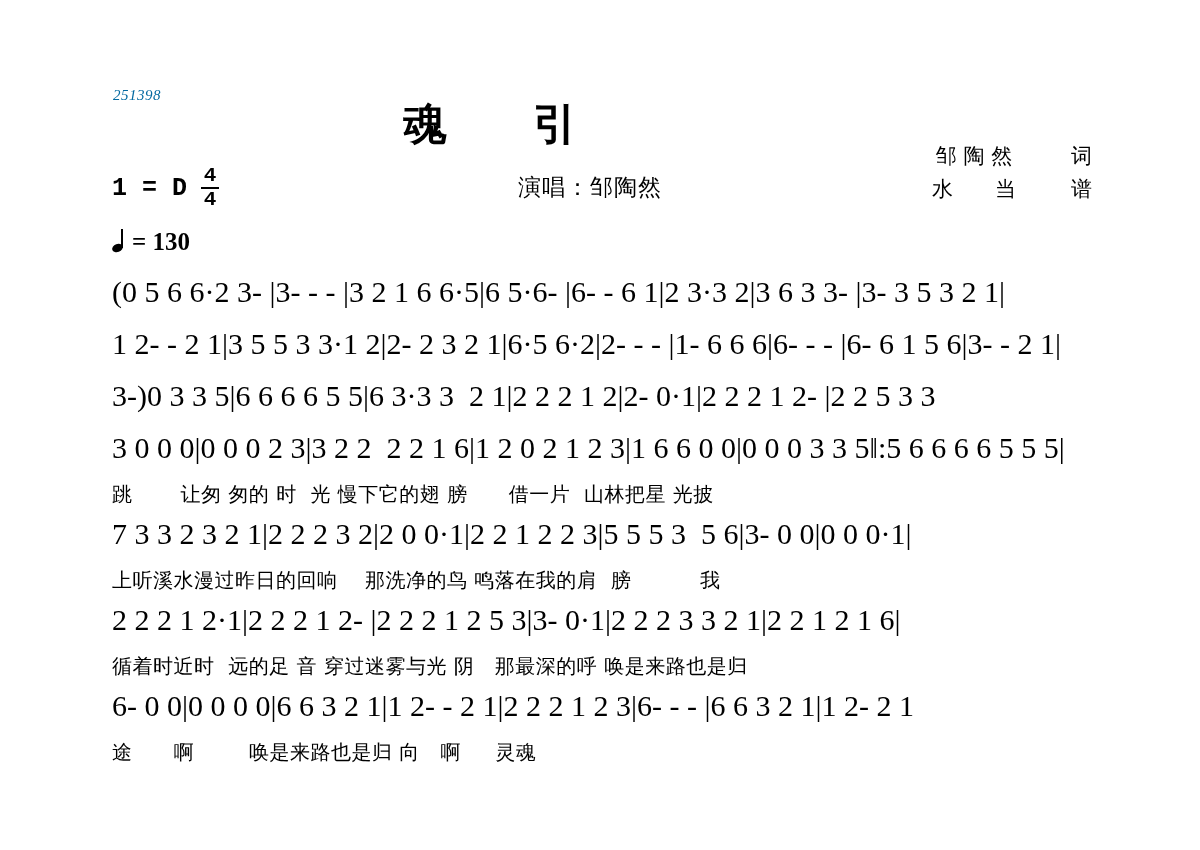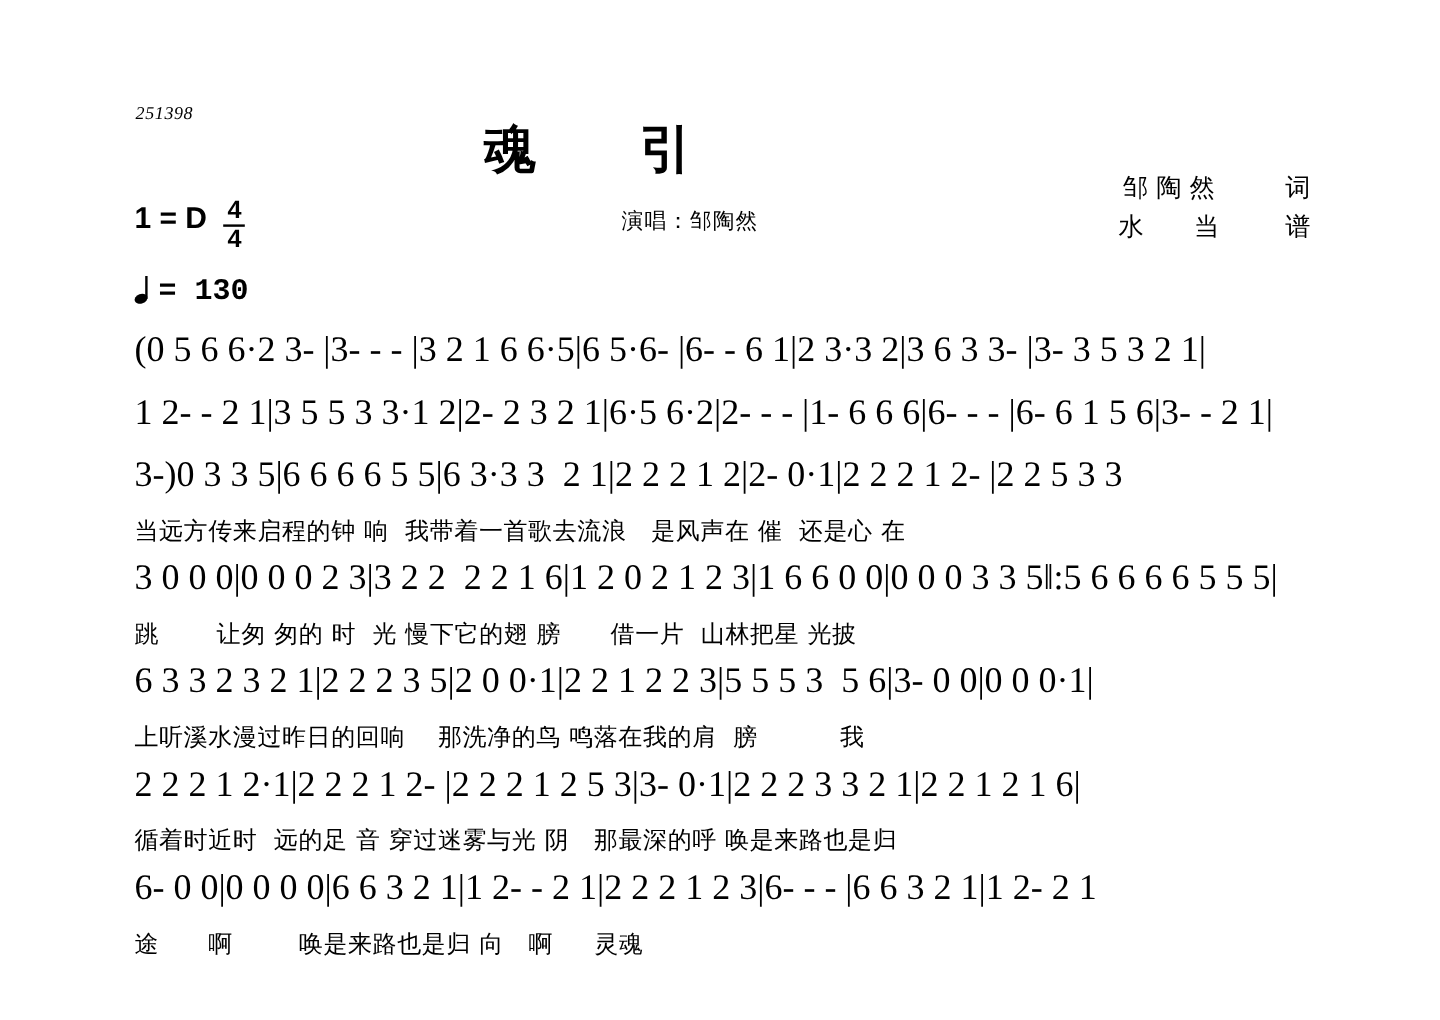--- a/index.html
+++ b/index.html
@@ -24,21 +24,21 @@
 
   
   .cat-no {
     position: absolute;
     left: 113px;
     top: 87px;
     font-family: "Liberation Serif", serif;
     font-style: italic;
     font-size: 15px;
     letter-spacing: 0.5px;
-    color: #000000;
+    color: #0369a1;
   }
 
   
   .title {
     position: absolute;
     left: 0;
     top: 95px;
     width: 980px;
     text-align: center;
     font-family: "DejaVu Sans", sans-serif;
@@ -46,45 +46,45 @@
     font-size: 44px;
     letter-spacing: 0px;
   }
   .title .sp { display: inline-block; width: 86px; }
 
   
   .keyblock {
     position: absolute;
     left: 112px;
     top: 168px;
-    font-family: Liberation Sans, sans-serif;
+    font-family: Liberation Mono, monospace;
     font-weight: bold;
     font-size: 25px;
     display: flex;
-    align-items: flex-start;
+    align-items: center;
   }
   .keyblock .eq { margin-right: 6px; }
   .meter {
     display: inline-flex;
     flex-direction: column;
     align-items: center;
     line-height: 0.95;
     font-size: 21px;
     margin-left: 8px;
     margin-top: -2px;
   }
   .meter .num { display: block; }
   .meter .bar { display: block; width: 18px; height: 2px; background: #000; margin: 1px 0; }
 
   
   .tempo {
     position: absolute;
     left: 112px;
     top: 228px;
-    font-family: Liberation Mono, monospace;
+    font-family: Liberation Serif, serif;
     font-size: 25px;
     font-weight: bold;
     display: flex;
     align-items: center;
   }
   .tempo .note {
     position: relative;
     display: inline-block;
     width: 14px;
     height: 26px;
@@ -106,21 +106,21 @@
     width: 2px; height: 19px;
     background: #000;
   }
 
   
   .singer {
     position: absolute;
     left: 518px;
     top: 172px;
     font-family: "DejaVu Sans", sans-serif;
-    font-size: 18px;
+    font-size: 23px;
     letter-spacing: 1px;
   }
 
   
   .credits {
     position: absolute;
     right: 108px;
     top: 140px;
     font-family: "DejaVu Sans", sans-serif;
     font-size: 21px;
@@ -218,33 +218,30 @@
       <span class="notes">(0 5 6 6·2 3- |3- - - |3 2 1 6 6·5|6 5·6- |6- - 6 1|2 3·3 2|3 6 3 3- |3- 3 5 3 2 1|</span>
     </div>
 
     <div class="row-notes">
       <span class="notes">1 2- - 2 1|3 5 5 3 3·1 2|2- 2 3 2 1|6·5 6·2|2- - - |1- 6 6 6|6- - - |6- 6 1 5 6|3- - 2 1|</span>
     </div>
 
     <div class="row-notes">
       <span class="notes">3-)0 3 3 5|6 6 6 6 5 5|6 3·3 3  2 1|2 2 2 1 2|2- 0·1|2 2 2 1 2- |2 2 5 3 3</span>
     </div>
-    <div class="row-lyrics">
-      <span class="lyrics">当远方传来启程的钟 响  我带着一首歌去流浪   是风声在 催  还是心 在</span>
-    </div>
 
     <div class="row-notes">
       <span class="notes">3 0 0 0|0 0 0 2 3|3 2 2  2 2 1 6|1 2 0 2 1 2 3|1 6 6 0 0|0 0 0 3 3 5‖:5 6 6 6 6 5 5 5|</span>
     </div>
     <div class="row-lyrics">
       <span class="lyrics">跳       让匆 匆的 时  光 慢下它的翅 膀      借一片  山林把星 光披</span>
     </div>
 
     <div class="row-notes">
-      <span class="notes">6 3 3 2 3 2 1|2 2 2 3 5|2 0 0·1|2 2 1 2 2 3|5 5 5 3  5 6|3- 0 0|0 0 0·1|</span>
+      <span class="notes">7 3 3 2 3 2 1|2 2 2 3 2|2 0 0·1|2 2 1 2 2 3|5 5 5 3  5 6|3- 0 0|0 0 0·1|</span>
     </div>
     <div class="row-lyrics">
       <span class="lyrics">上听溪水漫过昨日的回响    那洗净的鸟 鸣落在我的肩  膀          我</span>
     </div>
 
     <div class="row-notes">
       <span class="notes">2 2 2 1 2·1|2 2 2 1 2- |2 2 2 1 2 5 3|3- 0·1|2 2 2 3 3 2 1|2 2 1 2 1 6|</span>
     </div>
     <div class="row-lyrics">
       <span class="lyrics">循着时近时  远的足 音 穿过迷雾与光 阴   那最深的呼 唤是来路也是归</span>

